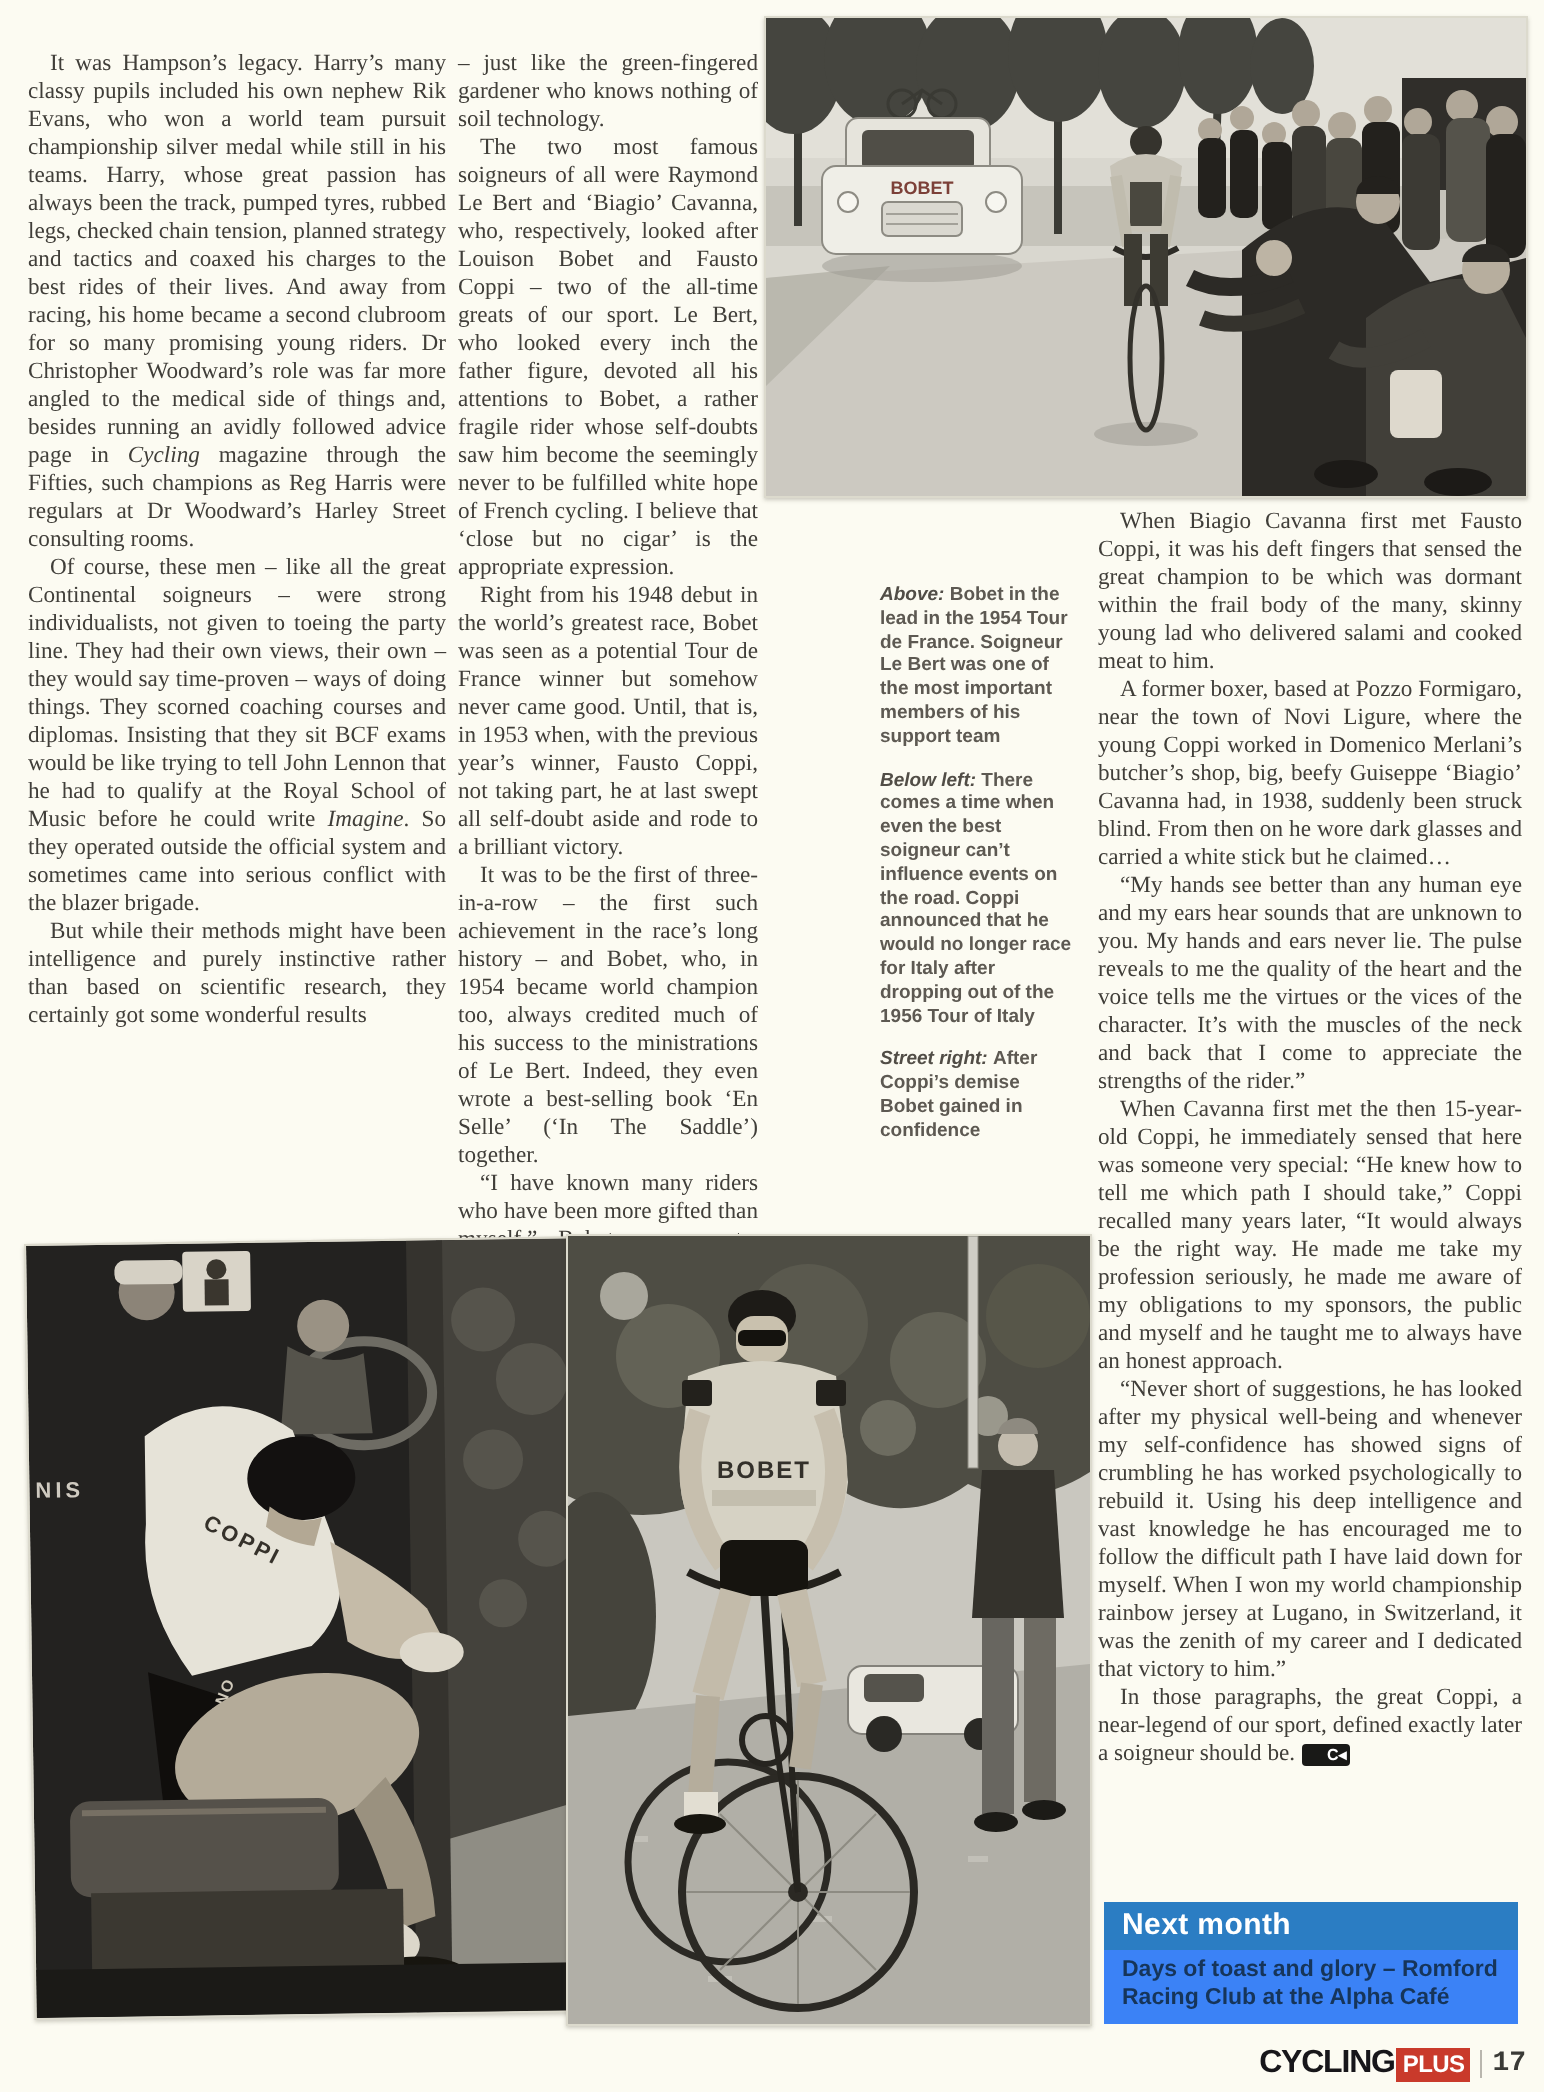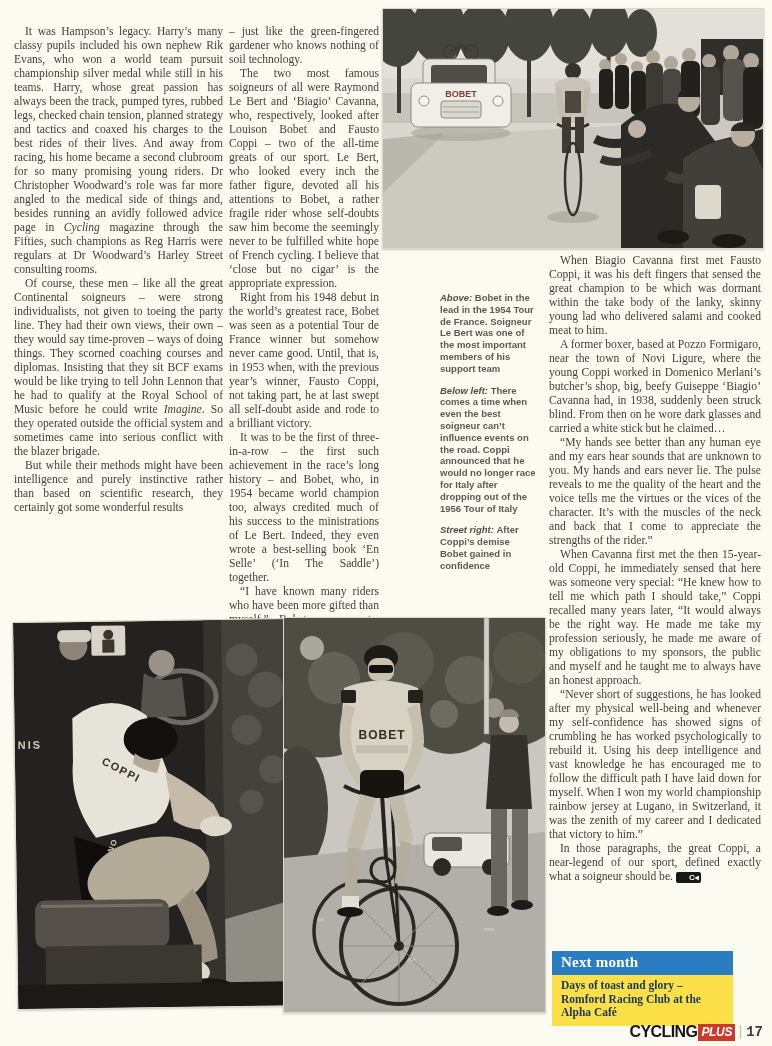--- a/index.html
+++ b/index.html
@@ -22,34 +22,34 @@
   .photo-top{left:382px;top:8px;}
   .photo-bl{left:12px;top:622px;transform:rotate(-0.8deg);transform-origin:top left;}
   .photo-br{left:283px;top:617px;}
 
   .captions{position:absolute;left:440px;top:292px;width:96px;
     font-family:"Liberation Sans",sans-serif;font-weight:bold;
     font-size:9.5px;line-height:11.8px;color:#5d5952;text-align:left;}
   .captions p{margin:0 0 10px 0;}
   .cap-label{color:#514d46;font-style:italic;}
 
-  .next-month{position:absolute;left:552px;top:951px;width:181px;
-    font-family:Liberation Serif, serif;}
+  .next-month{position:absolute;left:552px;top:951px;width:207px;
+    font-family:Liberation Sans, sans-serif;}
   .nm-header{background:#2b7dc3;color:#ffffff;font-weight:bold;
     font-size:15px;padding:3px 9px 4px;letter-spacing:0.2px;}
-  .nm-body{background:#fde047;color:#16355a;font-weight:bold;
+  .nm-body{background:#3b82f6;color:#16355a;font-weight:bold;
     font-size:11.5px;line-height:13.5px;padding:4px 9px 6px;}
 
   .issue-date{position:absolute;left:13px;top:1026px;
     font-family:"DejaVu Sans",sans-serif;font-size:12px;color:#1d4ed8;letter-spacing:0.3px;margin-top:20px;}
   .logo{position:absolute;right:9px;top:1023px;display:flex;align-items:center;
     font-family:"Liberation Sans",sans-serif;}
   .logo-cycling{font-weight:bold;font-size:16px;letter-spacing:-0.6px;color:#17161a;}
   .logo-plus{background:#c93a2b;color:#fff;font-weight:bold;font-size:12px;
-    padding:1px 3px 2px;margin-left:1px;letter-spacing:-0.3px;font-style:italic;}
+    padding:1px 3px 2px;margin-left:1px;letter-spacing:-0.3px;}
   .logo-sep{width:1px;height:14px;background:#b9b6ae;margin:0 5px;}
   .logo-page{font-weight:bold;font-size:14px;color:#3a3a36;font-family:Liberation Mono, monospace;}
 
   .endmark{display:inline-block;background:#191917;color:#fff;
     font-family:"Liberation Sans",sans-serif;font-size:8px;font-weight:bold;
     line-height:11px;padding:0 2px;border-radius:2px;vertical-align:0px;margin-left:3px;}
 </style>
 </head>
 <body>
 
@@ -61,26 +61,26 @@
       <p class="indent"><span>But while their methods might have been intelligence and purely instinctive rather than based on scientific research, they certainly got some wonderful results</span></p>
     </div>
   <div class="col col2">
       <p><span>– just like the green-fingered gardener who knows nothing of soil technology.</span></p>
       <p class="indent"><span>The two most famous soigneurs of all were Raymond Le Bert and ‘Biagio’ Cavanna, who, respectively, looked after Louison Bobet and Fausto Coppi – two of the all-time greats of our sport. Le Bert, who looked every inch the father figure, devoted all his attentions to Bobet, a rather fragile rider whose self-doubts saw him become the seemingly never to be fulfilled white hope of French cycling. I believe that ‘close but no cigar’ is the appropriate expression.</span></p>
       <p class="indent"><span>Right from his 1948 debut in the world’s greatest race, Bobet was seen as a potential Tour de France winner but somehow never came good. Until, that is, in 1953 when, with the previous year’s winner, Fausto Coppi, not taking part, he at last swept all self-doubt aside and rode to a brilliant victory.</span></p>
       <p class="indent"><span>It was to be the first of three-in-a-row – the first such achievement in the race’s long history – and Bobet, who, in 1954 became world champion too, always credited much of his success to the ministrations of Le Bert. Indeed, they even wrote a best-selling book ‘En Selle’ (‘In The Saddle’) together.</span></p>
       <p class="indent"><span>“I have known many riders who have been more gifted than myself,” Bobet once wrote, “But it is application that they lacked. Raymond Le Bert helped me to dig deep and find within myself the qualities of a champion.”</span></p>
     </div>
   <div class="col col3">
-      <p class="indent"><span>When Biagio Cavanna first met Fausto Coppi, it was his deft fingers that sensed the great champion to be which was dormant within the take body of the lanky, skinny young lad who delivered salami and cooked meat to him.</span></p>
+      <p class="indent"><span>When Biagio Cavanna first met Fausto Coppi, it was his deft fingers that sensed the great champion to be which was dormant within the frail body of the many, skinny young lad who delivered salami and cooked meat to him.</span></p>
       <p class="indent"><span>A former boxer, based at Pozzo Formigaro, near the town of Novi Ligure, where the young Coppi worked in Domenico Merlani’s butcher’s shop, big, beefy Guiseppe ‘Biagio’ Cavanna had, in 1938, suddenly been struck blind. From then on he wore dark glasses and carried a white stick but he claimed…</span></p>
       <p class="indent"><span>“My hands see better than any human eye and my ears hear sounds that are unknown to you. My hands and ears never lie. The pulse reveals to me the quality of the heart and the voice tells me the virtues or the vices of the character. It’s with the muscles of the neck and back that I come to appreciate the strengths of the rider.”</span></p>
       <p class="indent"><span>When Cavanna first met the then 15-year-old Coppi, he immediately sensed that here was someone very special: “He knew how to tell me which path I should take,” Coppi recalled many years later, “It would always be the right way. He made me take my profession seriously, he made me aware of my obligations to my sponsors, the public and myself and he taught me to always have an honest approach.</span></p>
       <p class="indent"><span>“Never short of suggestions, he has looked after my physical well-being and whenever my self-confidence has showed signs of crumbling he has worked psychologically to rebuild it. Using his deep intelligence and vast knowledge he has encouraged me to follow the difficult path I have laid down for myself. When I won my world championship rainbow jersey at Lugano, in Switzerland, it was the zenith of my career and I dedicated that victory to him.”</span></p>
-      <p class="indent"><span>In those paragraphs, the great Coppi, a near-legend of our sport, defined exactly what a soigneur should be.</span><span class="endmark">C◂</span></p>
+      <p class="indent"><span>In those paragraphs, the great Coppi, a near-legend of our sport, defined exactly later a soigneur should be.</span><span class="endmark">C◂</span></p>
     </div>
 
   <figure class="photo photo-top">
     <svg width="380" height="239" viewBox="0 0 380 239">
       <rect width="380" height="239" fill="#d9d7cf"></rect>
       <rect y="0" width="380" height="70" fill="#e2e0d8"></rect>
       <rect y="84" width="380" height="30" fill="#c6c4bb"></rect>
       <g>
         <g stroke="#3b3b35" stroke-width="4">
           <line x1="16" y1="40" x2="16" y2="104"></line>

